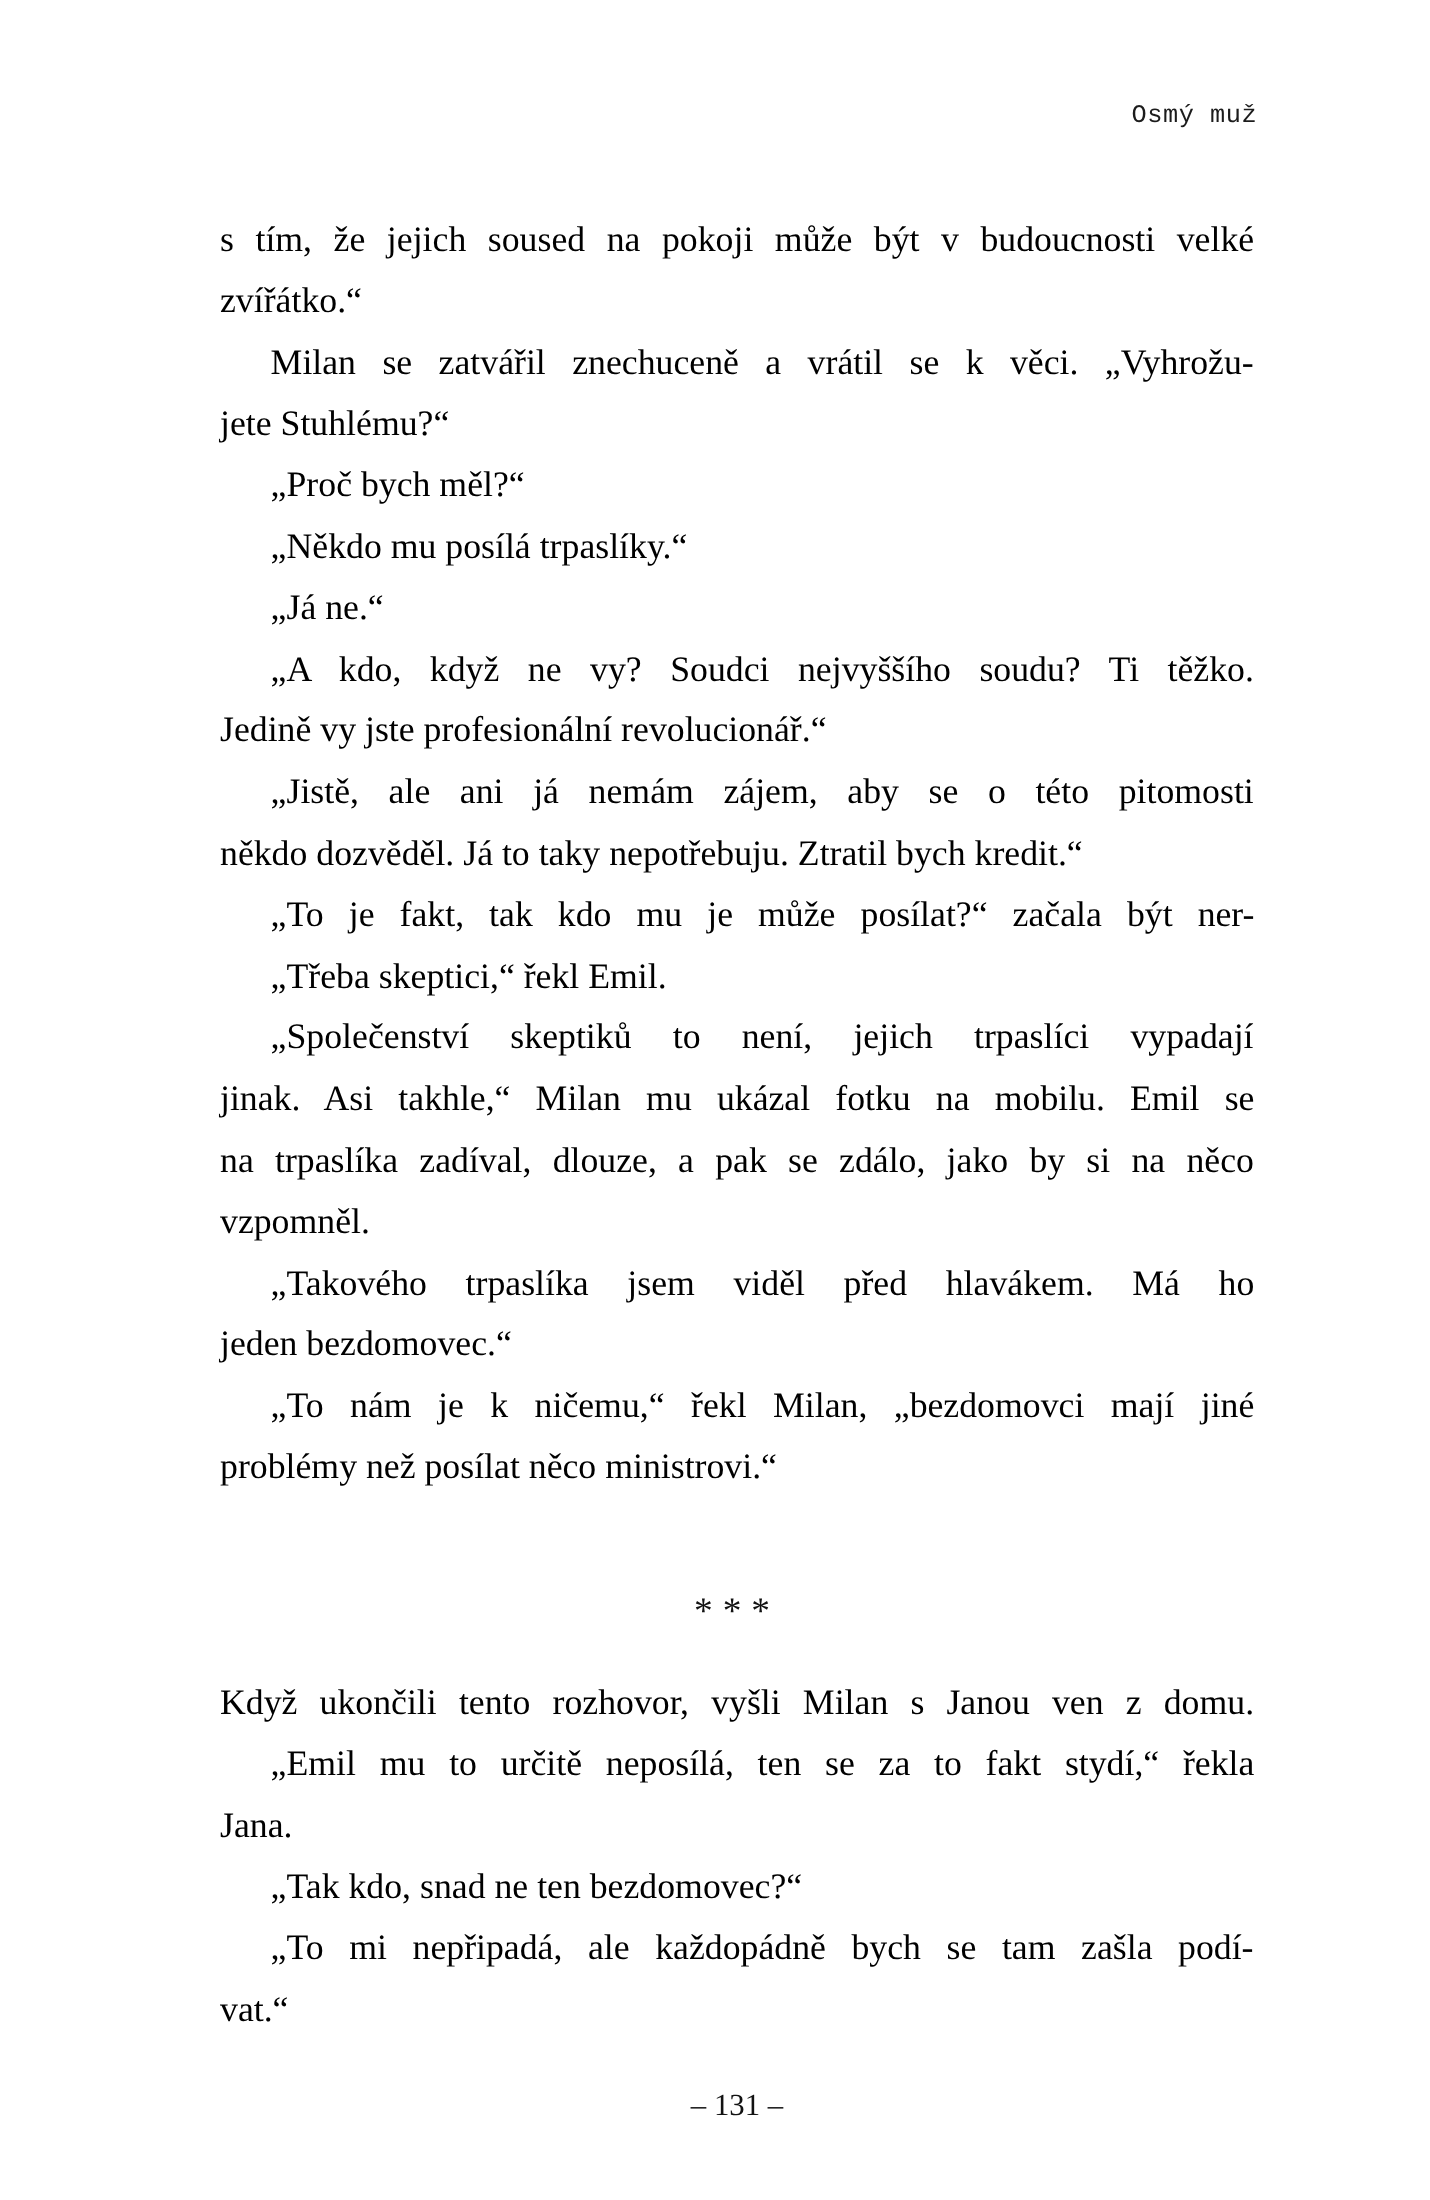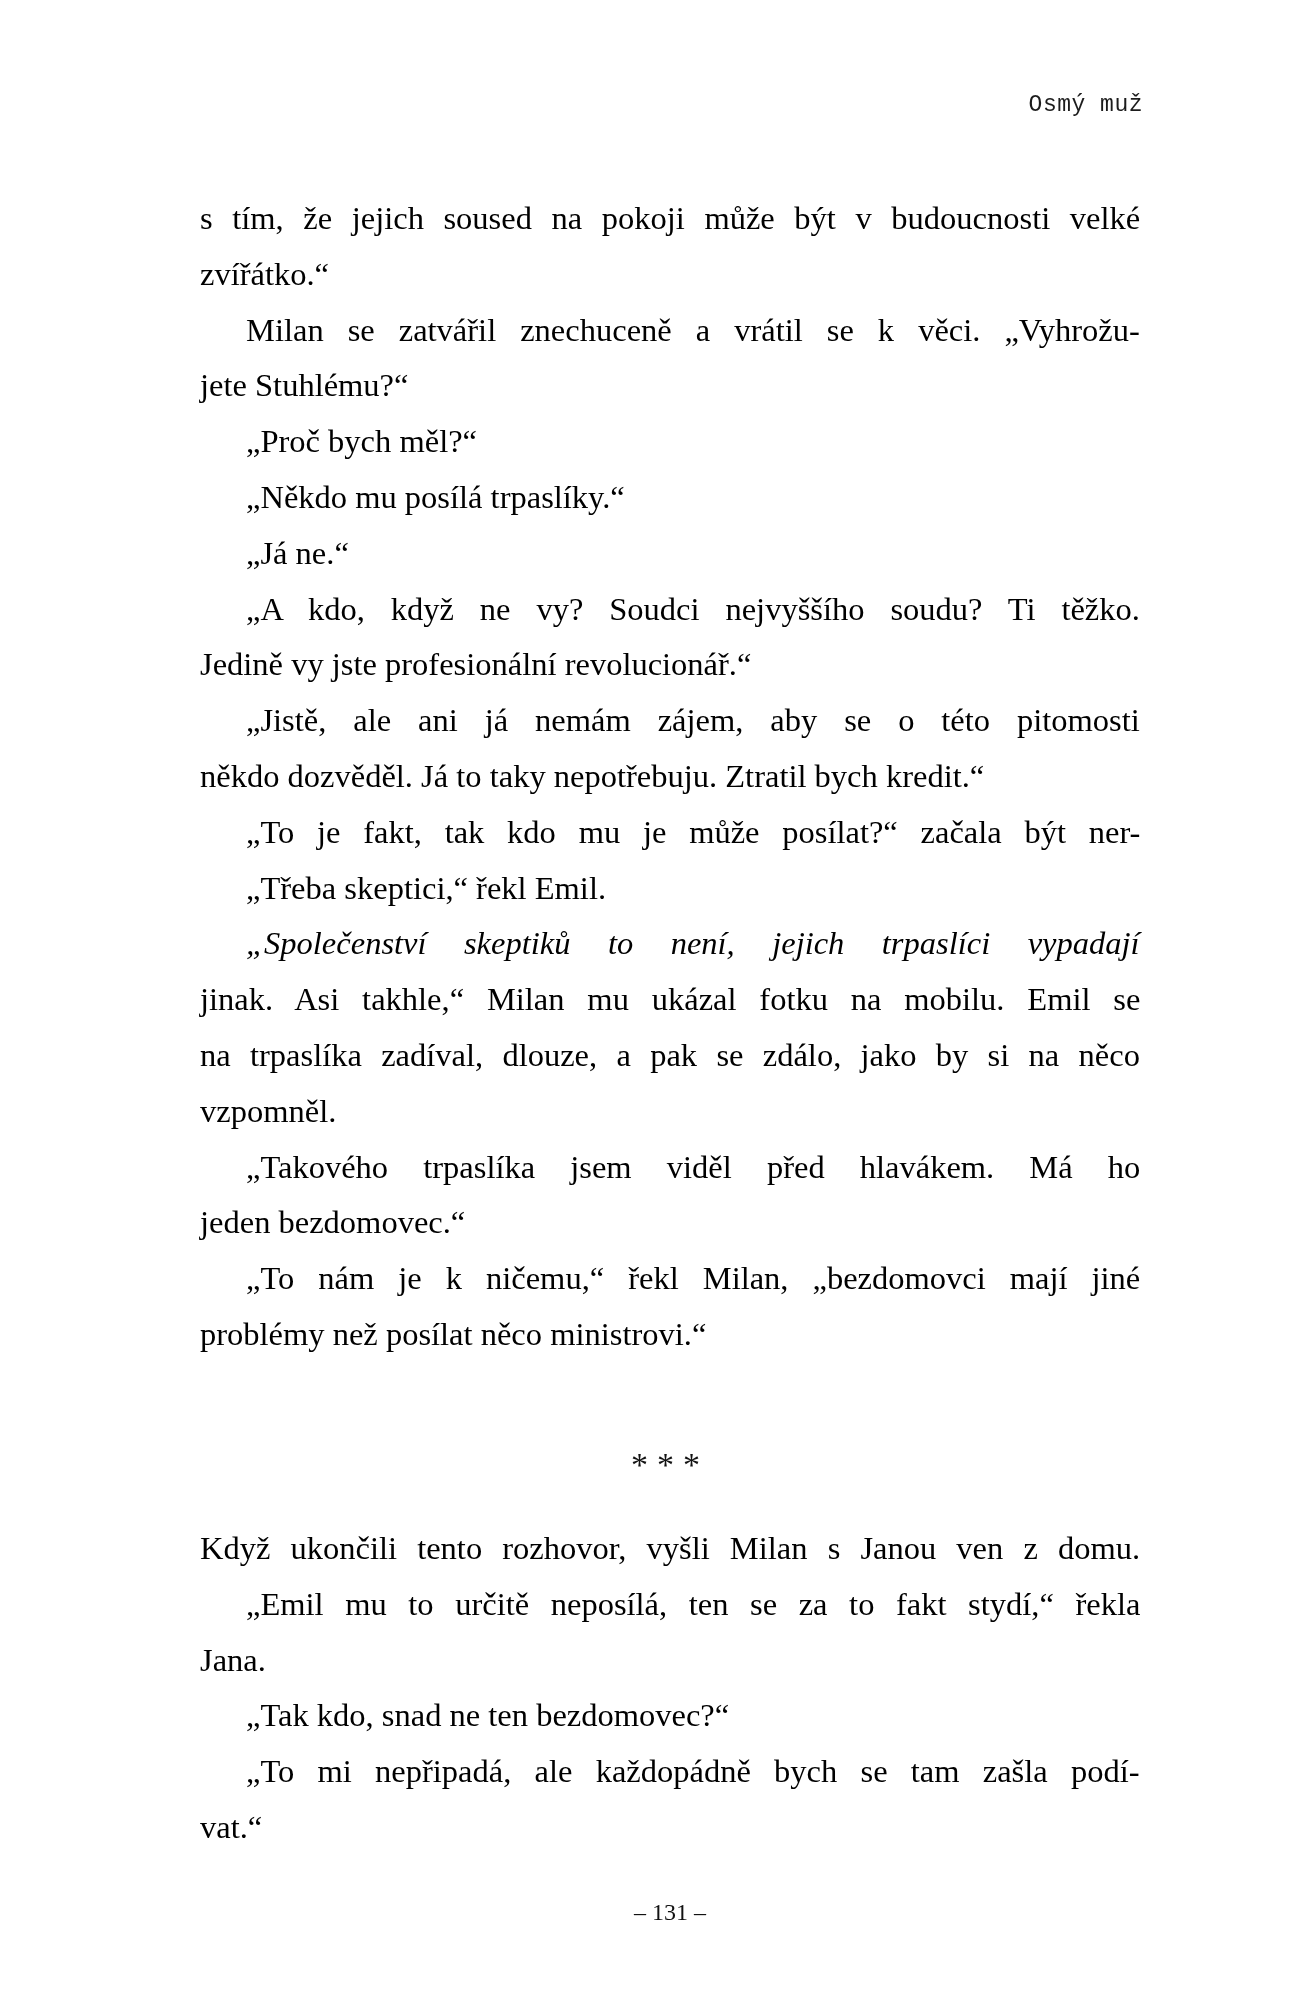--- a/index.html
+++ b/index.html
@@ -43,21 +43,21 @@
     text-align: center;
     font-size: 34px;
     line-height: 55.8px;
     letter-spacing: 9px;
     color: #121212;
   }
   .page-footer {
     position: absolute;
     top: 1899px; left: 200px; width: 940px;
     text-align: center;
-    font-size: 24px;
+    font-size: 28px;
     color: #121212;
   }
 </style>
 </head>
 <body>
 
 <div class="page">
 
   <div class="running-header">Osmý muž</div>
 
@@ -68,21 +68,21 @@
       <div class="line"><span>jete Stuhlému?“</span></div>
       <div class="line indent"><span>„Proč bych měl?“</span></div>
       <div class="line indent"><span>„Někdo mu posílá trpaslíky.“</span></div>
       <div class="line indent"><span>„Já ne.“</span></div>
       <div class="line indent"><span style="word-spacing: 17.7778px;">„A kdo, když ne vy? Soudci nejvyššího soudu? Ti těžko.</span></div>
       <div class="line"><span>Jedině vy jste profesionální revolucionář.“</span></div>
       <div class="line indent"><span style="word-spacing: 18.8px;">„Jistě, ale ani já nemám zájem, aby se o této pitomosti</span></div>
       <div class="line"><span>někdo dozvěděl. Já to taky nepotřebuju. Ztratil bych kredit.“</span></div>
       <div class="line indent"><span style="word-spacing: 14.6364px;">„To je fakt, tak kdo mu je může posílat?“ začala být ner-</span></div>
       <div class="line indent"><span>„Třeba skeptici,“ řekl Emil.</span></div>
-      <div class="line indent"><span style="word-spacing: 29.3333px; font-style: italic;">„Společenství skeptiků to není, jejich trpaslíci vypadají</span></div>
+      <div class="line indent"><span style="word-spacing: 29.3333px;">„Společenství skeptiků to není, jejich trpaslíci vypadají</span></div>
       <div class="line"><span style="word-spacing: 14.7px;">jinak. Asi takhle,“ Milan mu ukázal fotku na mobilu. Emil se</span></div>
       <div class="line"><span style="word-spacing: 11.1667px;">na trpaslíka zadíval, dlouze, a pak se zdálo, jako by si na něco</span></div>
       <div class="line"><span>vzpomněl.</span></div>
       <div class="line indent"><span style="word-spacing: 27px;">„Takového trpaslíka jsem viděl před hlavákem. Má ho</span></div>
       <div class="line"><span>jeden bezdomovec.“</span></div>
       <div class="line indent"><span style="word-spacing: 15.8889px;">„To nám je k ničemu,“ řekl Milan, „bezdomovci mají jiné</span></div>
       <div class="line"><span>problémy než posílat něco ministrovi.“</span></div>
     </div>
 
   <div class="scene-separator">***</div>

